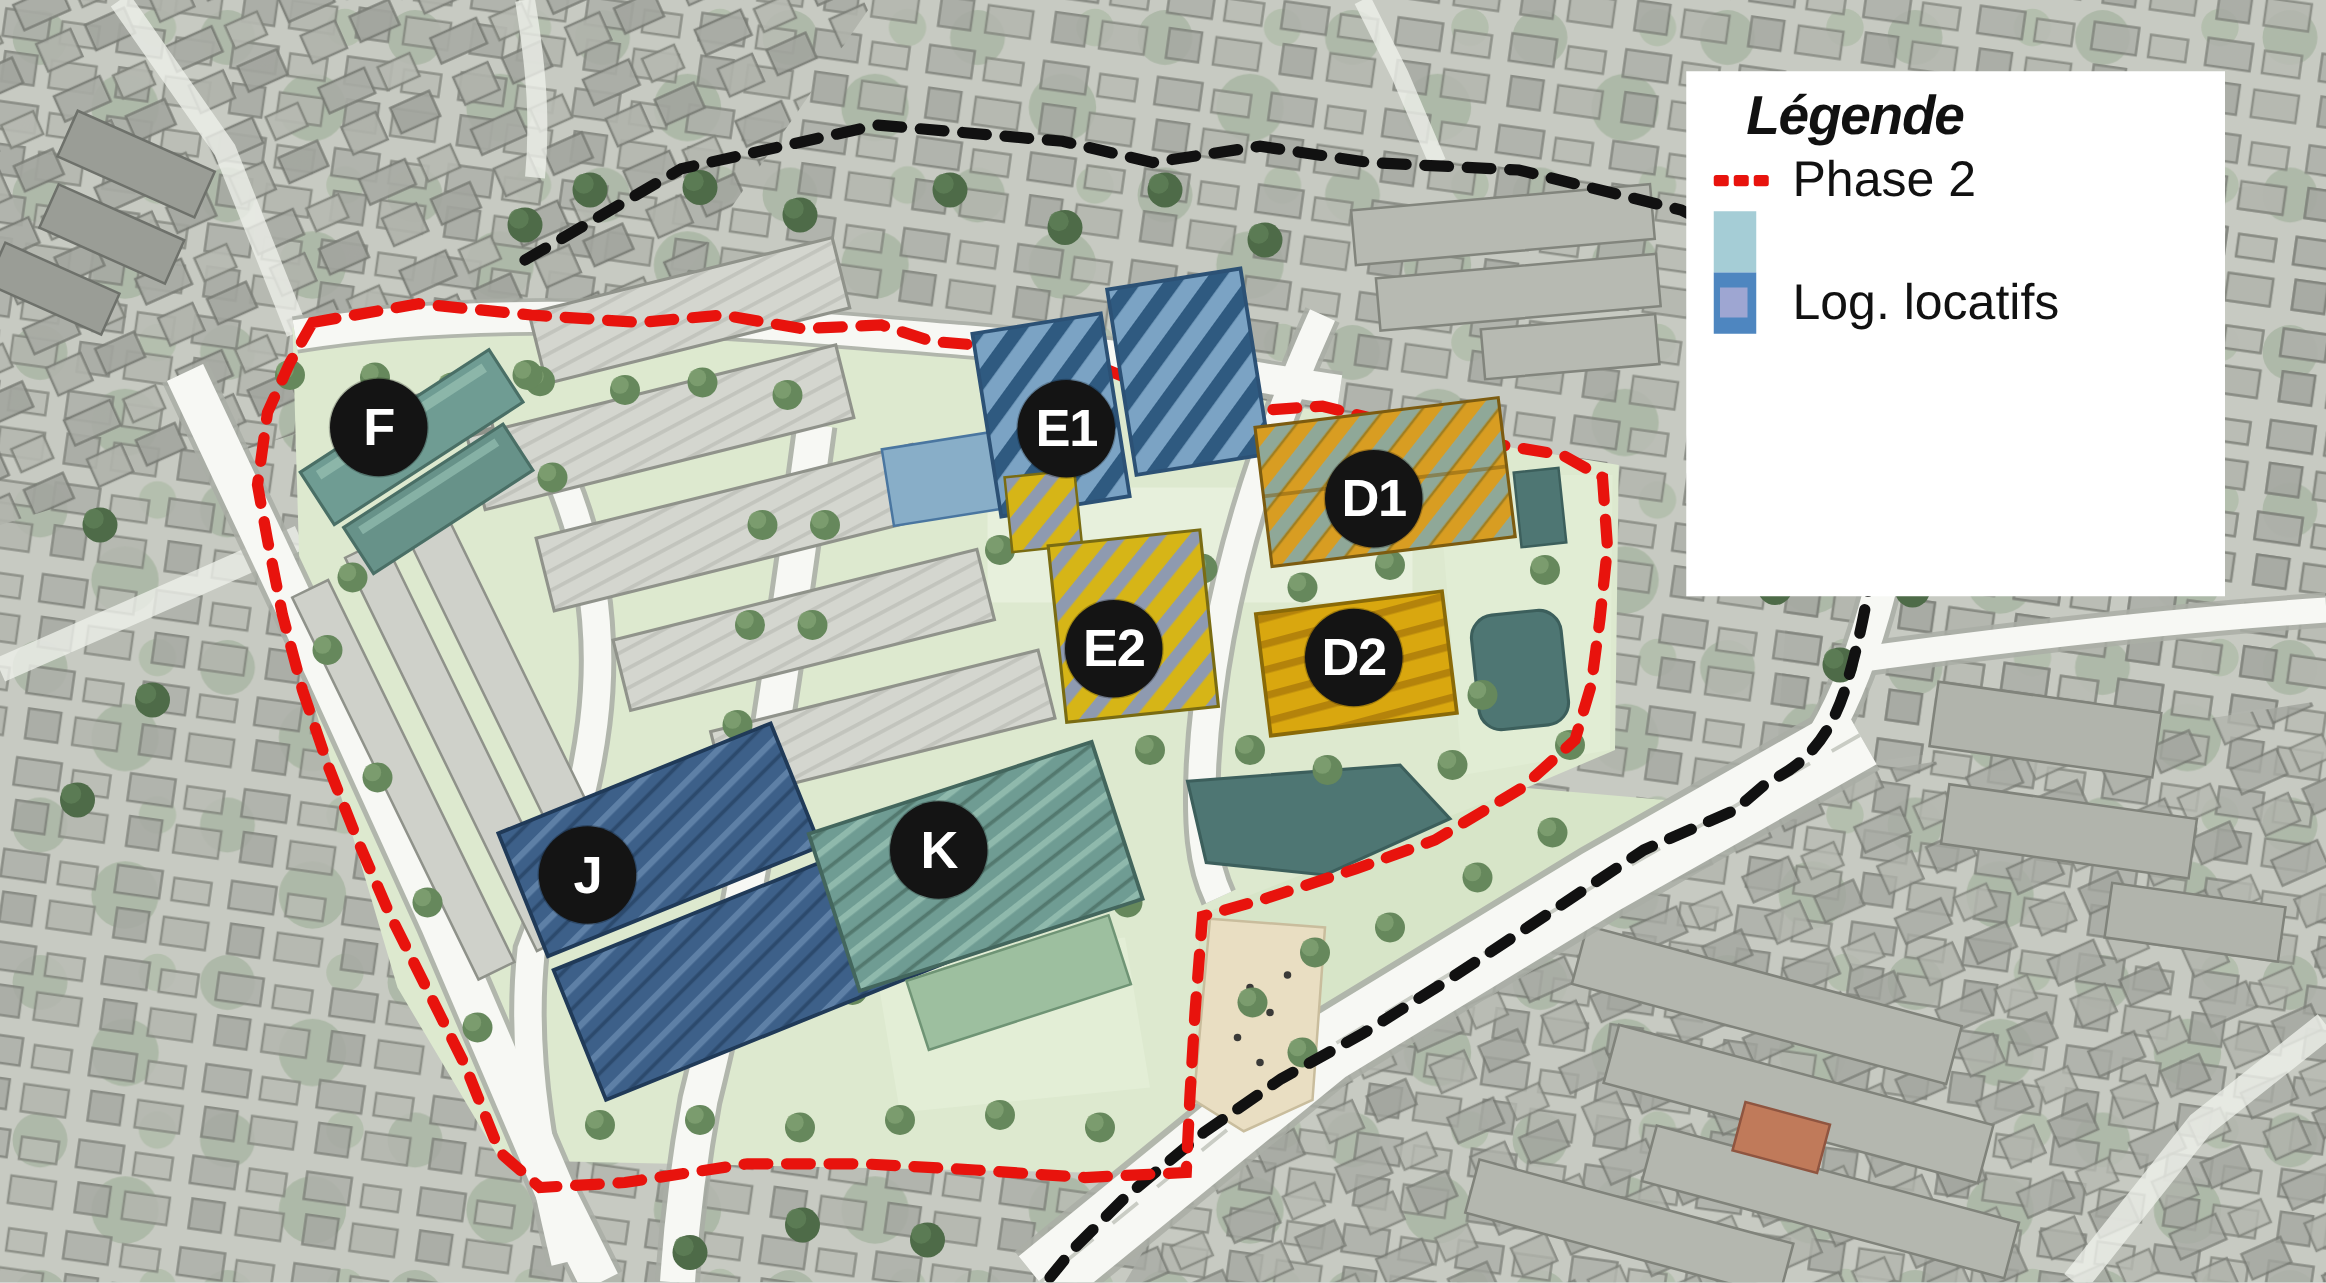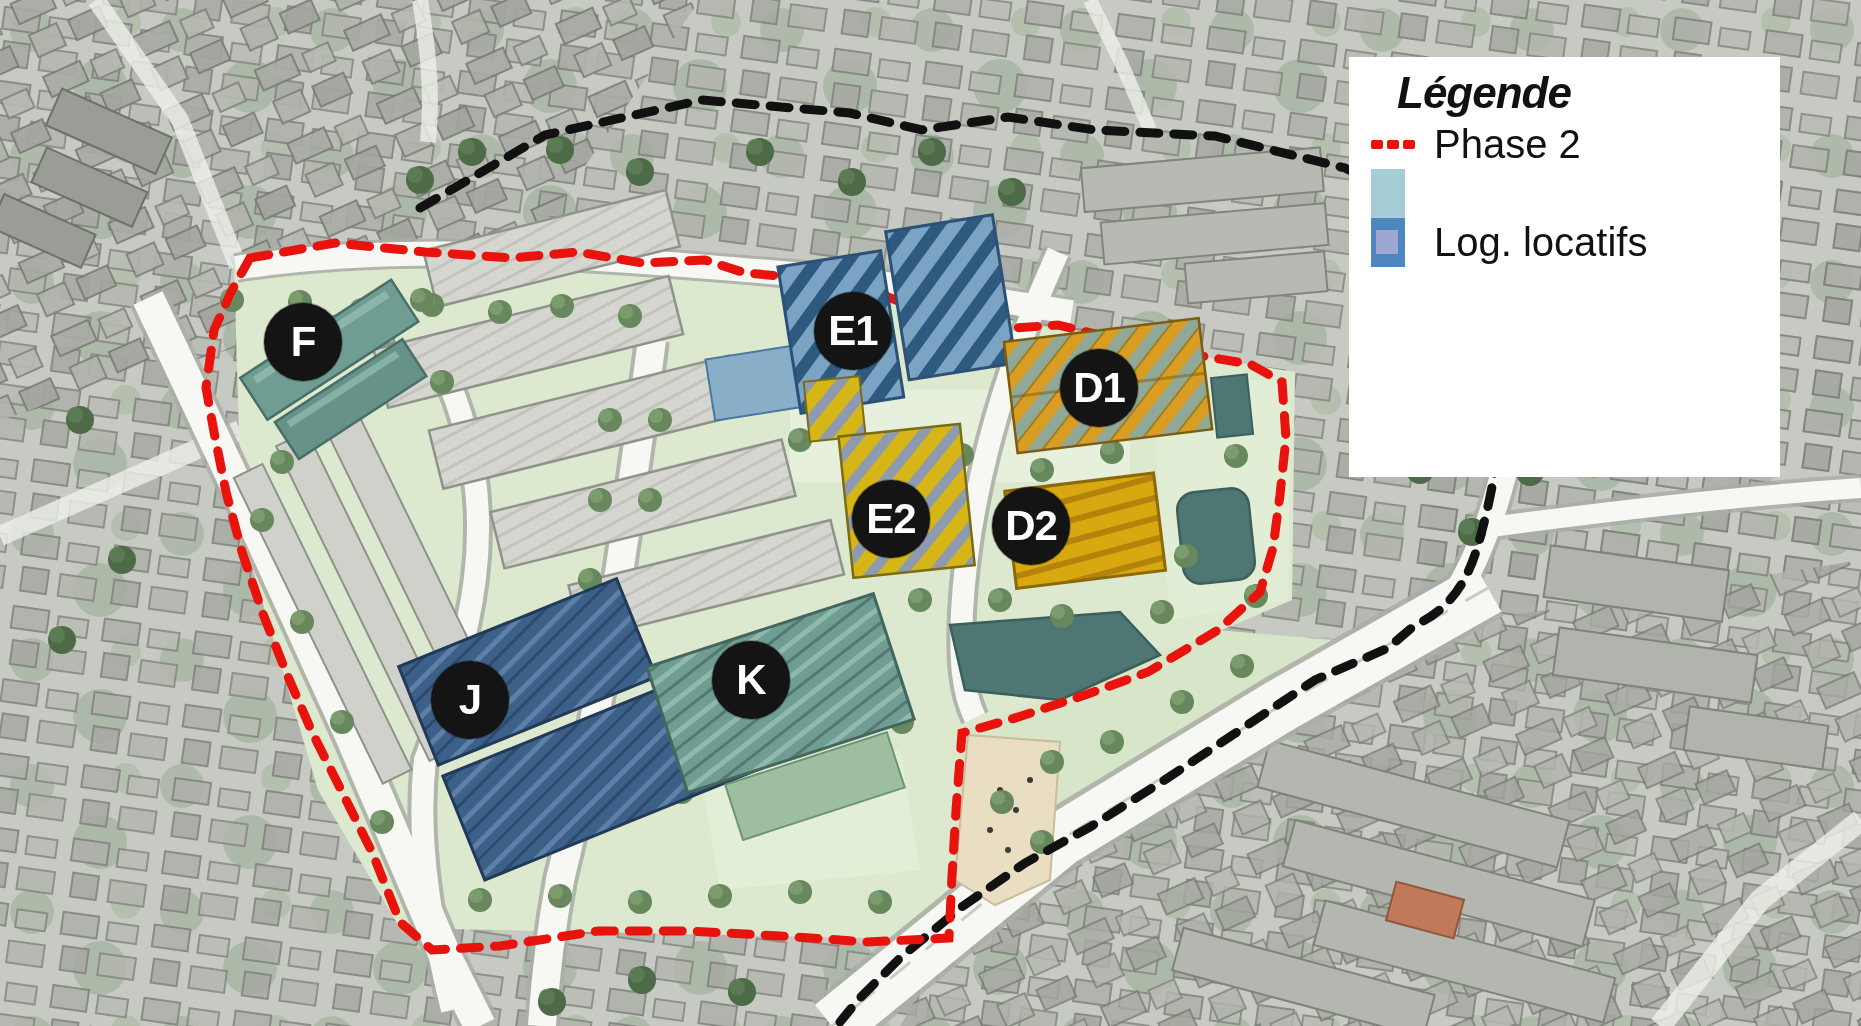--- a/index.html
+++ b/index.html
@@ -315,24 +315,24 @@
     <rect x="430" y="730" width="300" height="112" fill="url(#ridgeJ)" stroke="#203a58" stroke-width="3"></rect>
   </g>
 
   <g transform="rotate(-18 778 695)">
     <rect x="662" y="628" width="238" height="132" fill="url(#ridgeK)" stroke="#43665d" stroke-width="3"></rect>
     <rect x="700" y="764" width="170" height="58" fill="#9dbf9f" stroke="#6f9475" stroke-width="2"></rect>
   </g>
 </svg>
 
 <div class="marker" style="left: 264px; top: 303px; background-color: rgb(20, 20, 20); color: rgb(255, 255, 255);">F</div>
-<div class="marker" style="left: 814px; top: 292px; background-color: rgb(20, 20, 20); color: rgb(255, 255, 255);">E1</div>
+<div class="marker" style="left: 814px; top: 304px; background-color: rgb(20, 20, 20); color: rgb(255, 255, 255);">E1</div>
 <div class="marker" style="left: 852px; top: 480px; background-color: rgb(20, 20, 20); color: rgb(255, 255, 255); text-align: right;">E2</div>
-<div class="marker" style="left: 1060px; top: 349px; background-color: rgb(20, 20, 20); color: rgb(255, 255, 255);">D1</div>
-<div class="marker" style="left: 992px; top: 487px; background-color: rgb(20, 20, 20); color: rgb(255, 255, 255);">D2</div>
+<div class="marker" style="left: 1060px; top: 360px; background-color: rgb(20, 20, 20); color: rgb(255, 255, 255);">D1</div>
+<div class="marker" style="left: 1044px; top: 487px; background-color: rgb(20, 20, 20); color: rgb(255, 255, 255);">D2</div>
 <div class="marker" style="left: 431px; top: 661px; background-color: rgb(20, 20, 20); color: rgb(255, 255, 255);">J</div>
 <div class="marker" style="left: 712px; top: 641px; background-color: rgb(20, 20, 20); color: rgb(255, 255, 255);">K</div>
 
 <div class="legend">
   <div class="legend-title">Légende</div>
 
 
   <div class="legend-row row-phase">
     <span class="swatch-col">
       <span class="dash-swatch">

